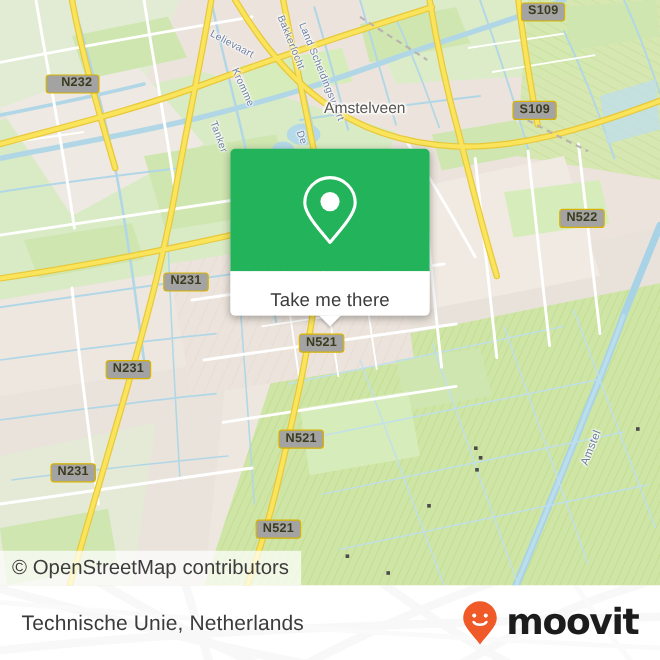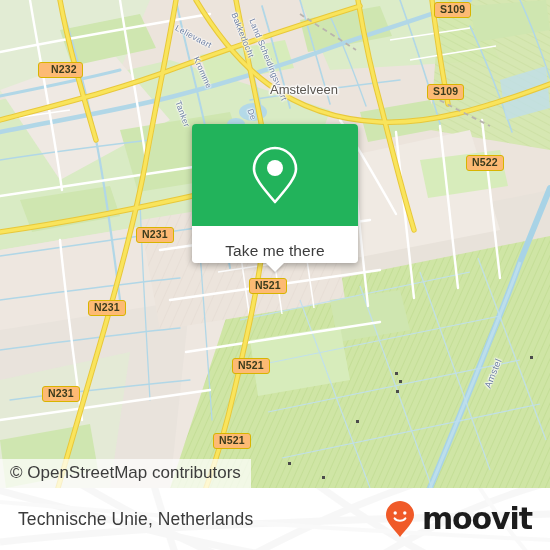--- a/index.html
+++ b/index.html
@@ -15,21 +15,21 @@
   .map{
     position:absolute;left:0;top:0;width:550px;height:488px;
     background:#e9e3dc;
     overflow:hidden;
   }
   .map-svg{position:absolute;left:0;top:0;width:550px;height:488px;display:block;}
 
   
   .shield{
     position:absolute;
-    background:#fdba74;
+    background:#a3a3a3;
     border:1.4px solid #d8b400;
     border-radius:3px;
     color:#3b3b1d;
     font-size:10.5px;
     font-weight:bold;
     letter-spacing:.2px;
     padding:1px 5px 2px 5px;
     line-height:11px;
     white-space:nowrap;
     font-family:"Liberation Sans","DejaVu Sans",sans-serif;
@@ -311,21 +311,21 @@
       <div class="water-label" style="left:250px;top:104px;transform:rotate(70deg);transform-origin:left center;">De</div>
       <div class="water-label" style="left:487px;top:382px;transform:rotate(-68deg);transform-origin:left center;font-size:9.5px;">Amstel</div>
     </div>
 
     <div class="place-label" style="left:270px;top:82px;">Amstelveen</div>
 
     <div>
       <div class="shield" style="left:38px;top:62px;padding-left:12px;">N232</div>
       <div class="shield" style="left:434px;top:2px;">S109</div>
       <div class="shield" style="left:427px;top:84px;">S109</div>
-      <div class="shield" style="left:466px;top:155px;text-align:center;">N522</div>
+      <div class="shield" style="left:466px;top:174px;text-align:center;">N522</div>
       <div class="shield" style="left:136px;top:227px;">N231</div>
       <div class="shield" style="left:88px;top:300px;">N231</div>
       <div class="shield" style="left:42px;top:386px;">N231</div>
       <div class="shield" style="left:249px;top:278px;">N521</div>
       <div class="shield" style="left:232px;top:358px;">N521</div>
       <div class="shield" style="left:213px;top:433px;">N521</div>
     </div>
 
     <div class="attribution">© OpenStreetMap contributors</div>
   </div>

